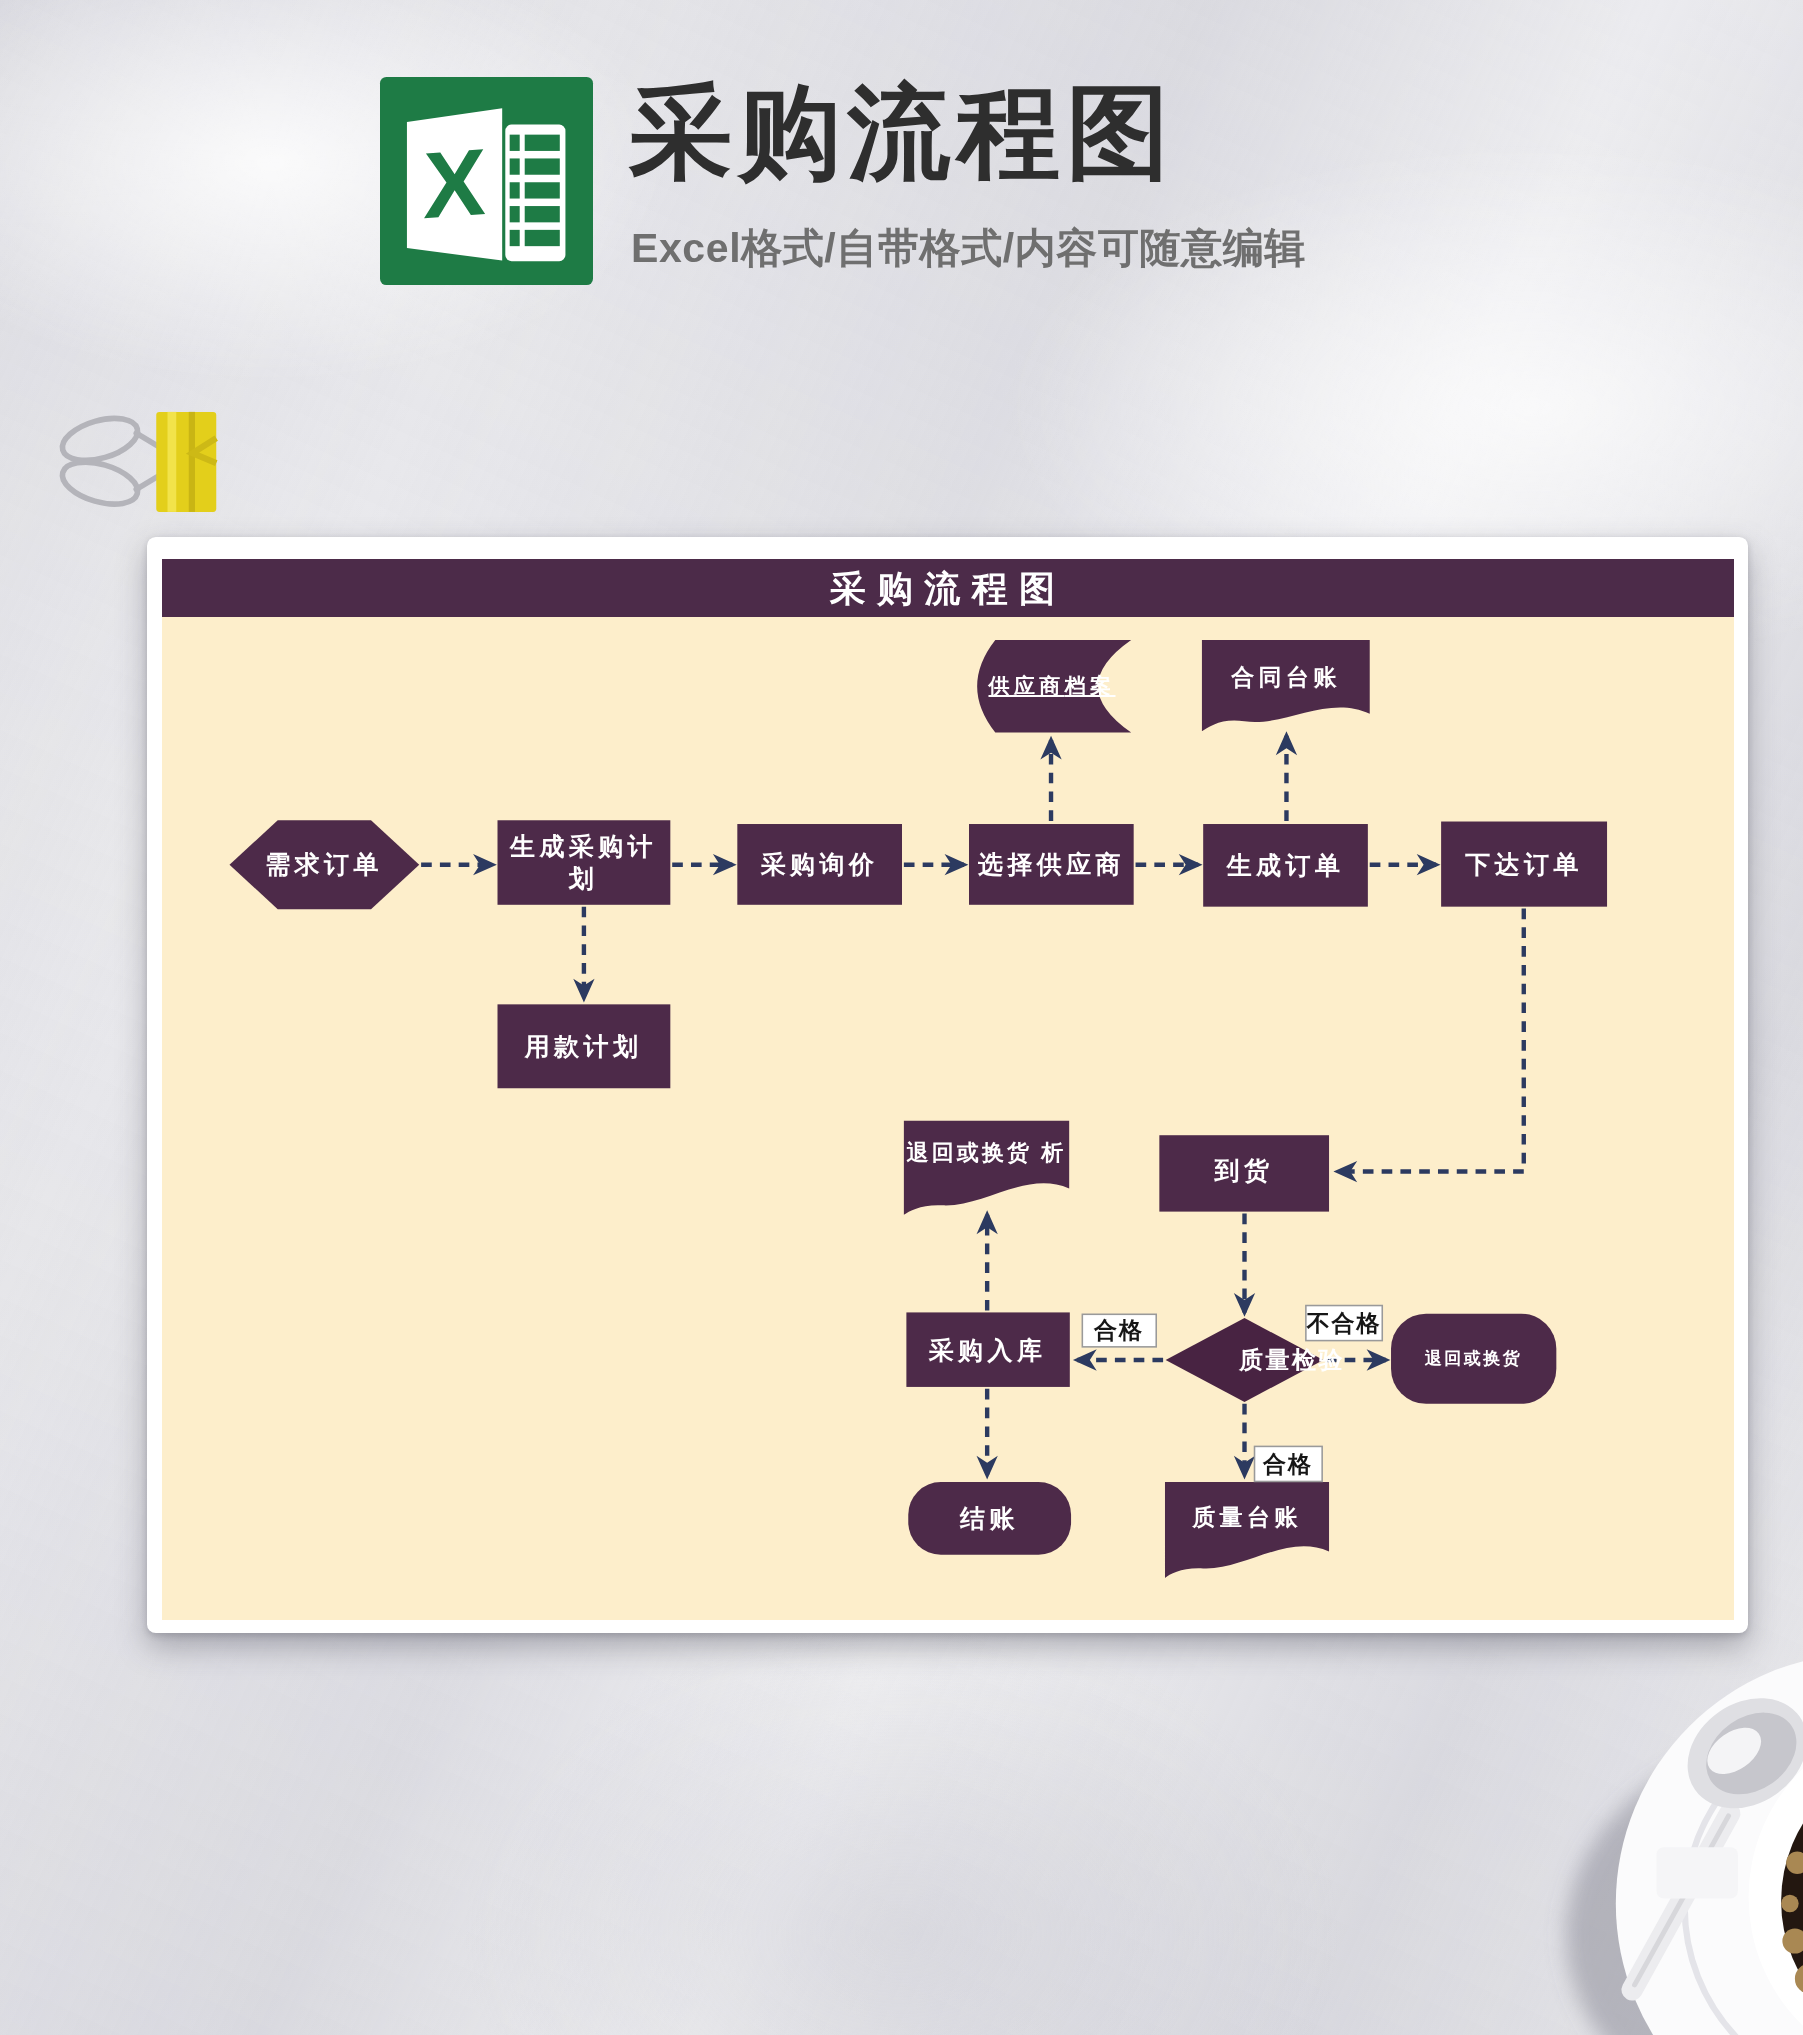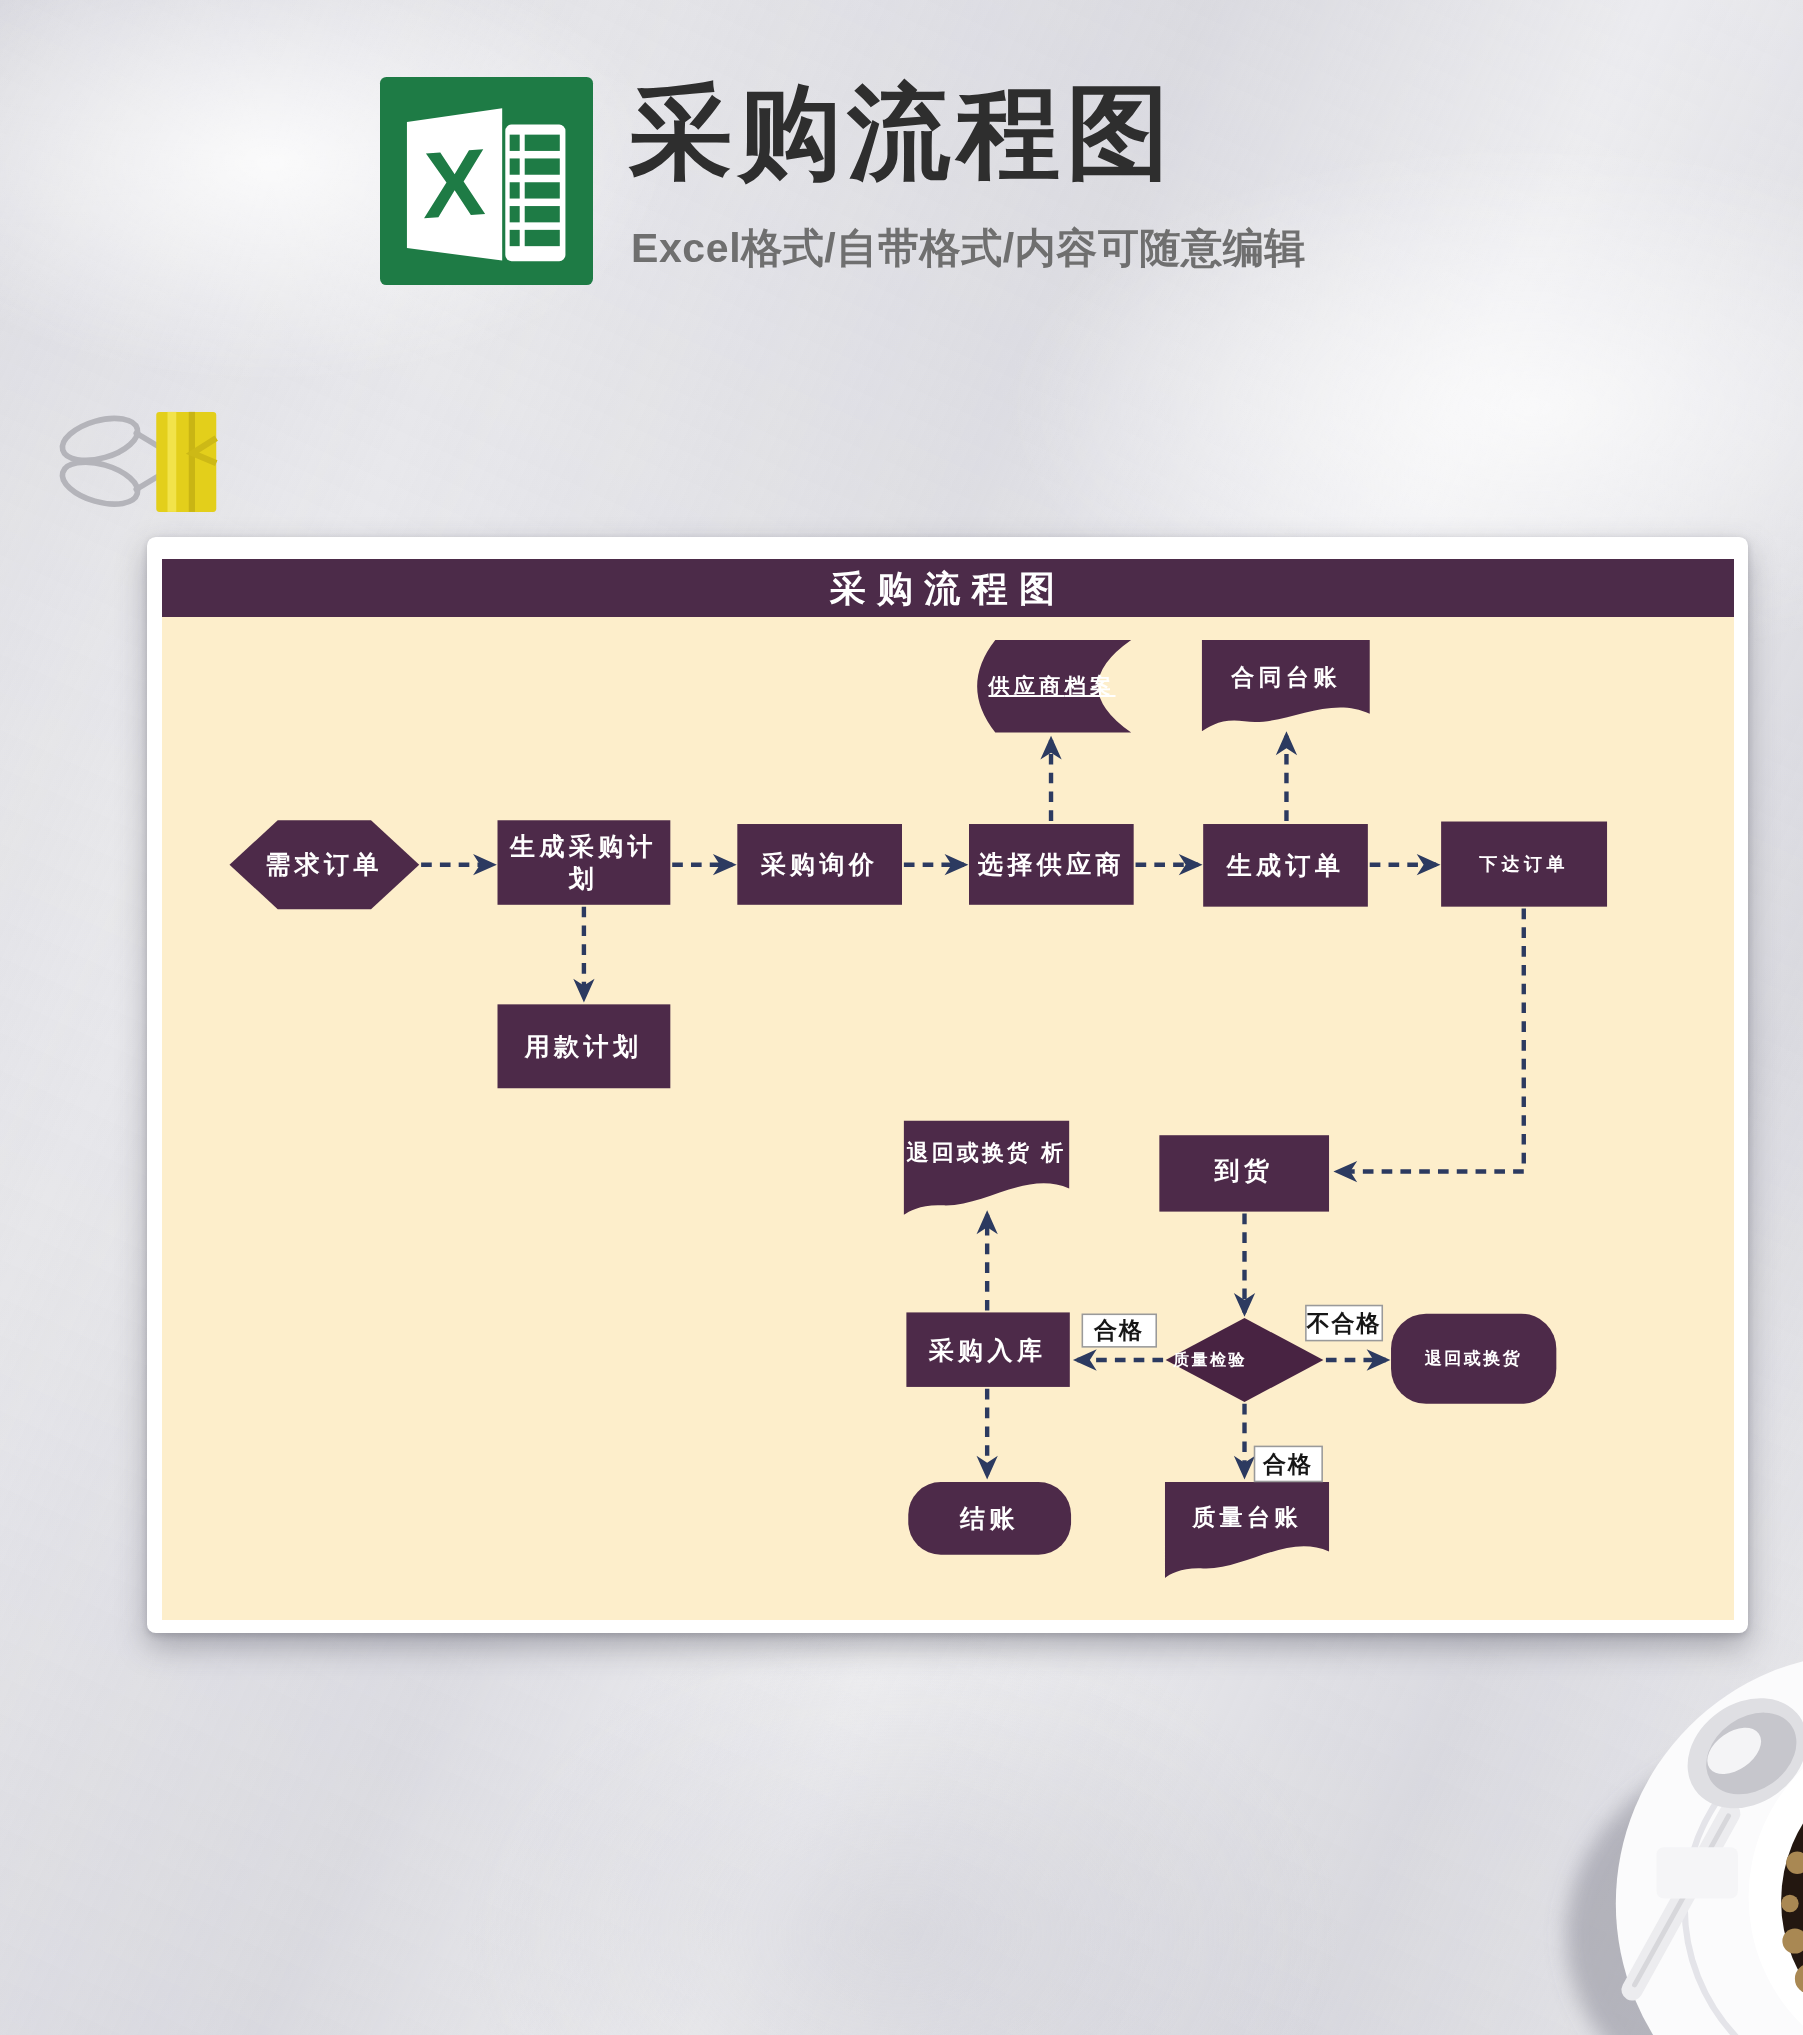--- a/index.html
+++ b/index.html
@@ -44,28 +44,28 @@
   
   .node-label{display:flex;align-items:center;justify-content:center;color:#fff;font-weight:700;
               letter-spacing:4.4px;text-align:center;line-height:1.25;}
   .edge-label{display:flex;align-items:center;justify-content:center;color:#161616;font-weight:800;font-size:23px;letter-spacing:1.9px;}
 
   .n0{left:229px;top:820px;width:190px;height:89px;font-size:25px;}
   .n1{left:497px;top:820px;width:173px;height:85px;font-size:25px;}
   .n2{left:737px;top:824px;width:165px;height:81px;font-size:25px;}
   .n3{left:969px;top:824px;width:165px;height:81px;font-size:25px;}
   .n4{left:1203px;top:824px;width:165px;height:83px;font-size:25px;}
-  .n5{left:1441px;top:822px;width:166px;height:85px;font-size:18px;}
+  .n5{left:1441px;top:822px;width:166px;height:85px;font-size:25px;}
   .n6{left:973px;top:640px;width:158px;height:93px;font-size:21px;flex-direction:row;text-decoration:underline;}
   .n7{left:1202px;top:640px;width:168px;height:75px;font-size:23px;}
   .n8{left:497px;top:1005px;width:173px;height:84px;font-size:25px;}
   .n9{left:904px;top:1118px;width:165px;height:70px;font-size:22px;letter-spacing:3.1px;}
   .n10{left:1159px;top:1135px;width:170px;height:72px;font-size:25px;}
   .n11{left:906px;top:1313px;width:163px;height:75px;font-size:25px;}
-  .n12{left:1131px;top:1318px;width:158px;height:84px;font-size:16px;letter-spacing:2.5px;}
+  .n12{left:1213px;top:1318px;width:158px;height:84px;font-size:24px;letter-spacing:2.5px;}
   .n13{left:1391px;top:1314px;width:165px;height:90px;font-size:17px;letter-spacing:2.5px;}
   .n14{left:908px;top:1482px;width:163px;height:73px;font-size:25px;}
   .n15{left:1165px;top:1482px;width:164px;height:70px;font-size:23px;}
 
   .el0{left:1082px;top:1314px;width:74px;height:33px;}
   .el1{left:1306px;top:1306px;width:76px;height:35px;}
   .el2{left:1254px;top:1447px;width:68px;height:35px;}
 </style>
 </head>
 <body>

